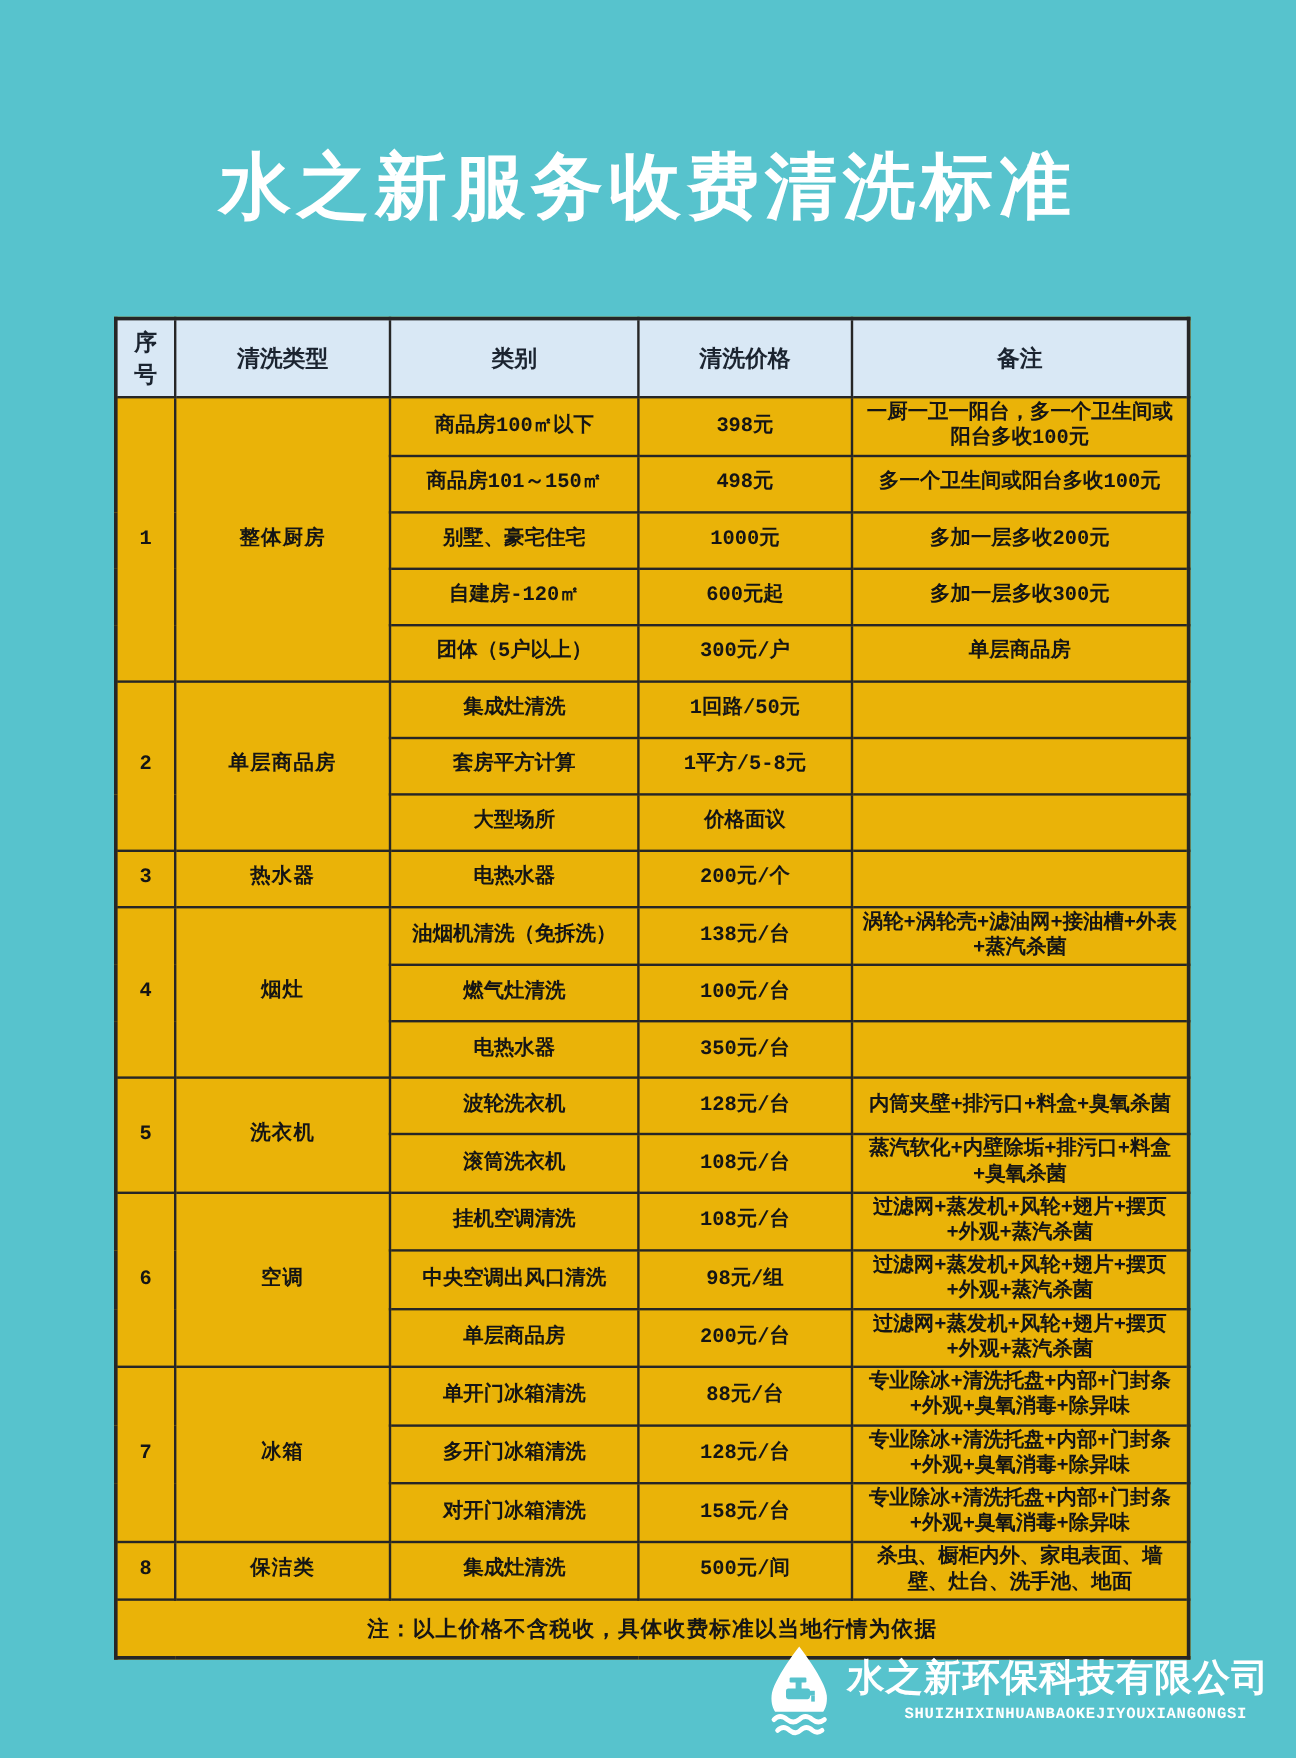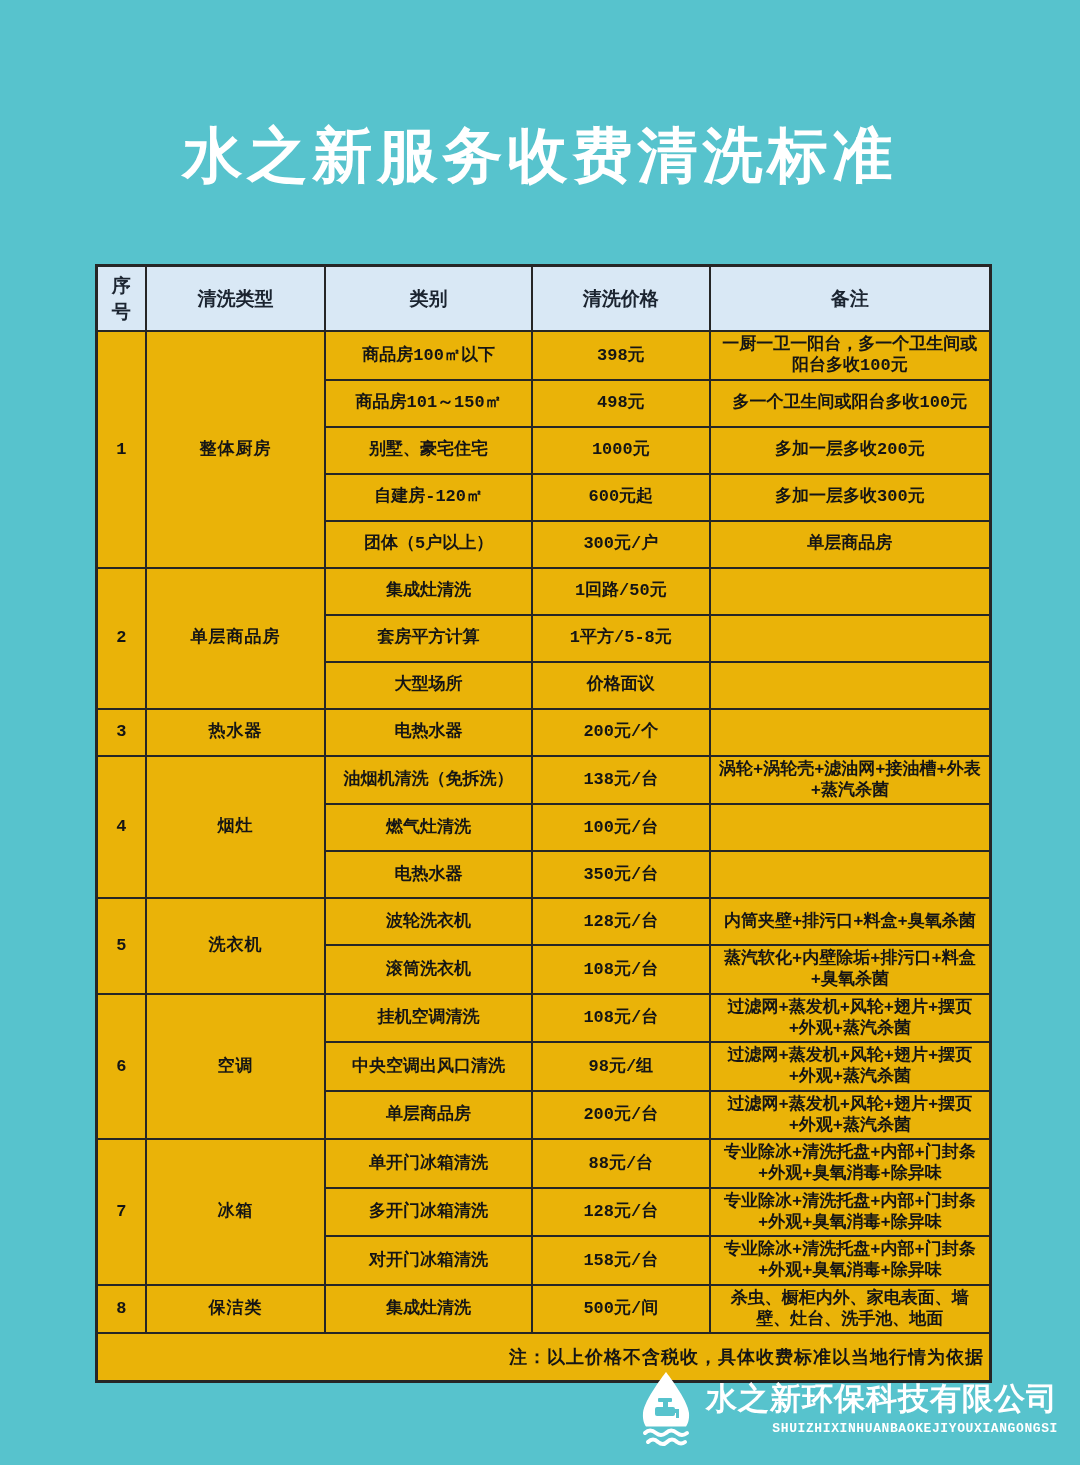--- a/index.html
+++ b/index.html
@@ -34,27 +34,27 @@
   .price-table thead th {
     background:#d9e8f5;
     height:59px; font-size:19px; color:#1b2430;
   }
   .price-table tbody td { height:41px; font-size:17px; line-height:1.25; }
   td.cell-no   { font-size:17px; }
   td.cell-type { font-size:18px; letter-spacing:1px; }
   td.cell-category { font-size:17px; }
   td.cell-price { font-size:17px;border-radius:21px; }
   td.cell-remark { font-size:15.5px; line-height:1.35; }
-  td.note-cell { height:42px; font-size:18px; letter-spacing:1px;text-align:right; }
+  td.note-cell { height:42px; font-size:18px; letter-spacing:1px; }
   .footer-logo {
     position:absolute; right:22px; bottom:16px;
     display:flex; align-items:center; gap:12px;
     color:#ffffff;
   }
-  .logo-text { display:flex; flex-direction:column; align-items:flex-end; }
+  .logo-text { display:flex; flex-direction:column; align-items:center; }
   .company-cn { font-size:31px; font-weight:900; letter-spacing:1px; line-height:1.1; }
   .company-en { font-size:13px; font-weight:bold; letter-spacing:0.6px; margin-top:3px;margin-left:29px; }
   .drop-icon { width:56px; height:78px; }
 </style>
 </head>
 <body>
 
 <div class="page">
 
   <h1 class="page-title">水之新服务收费清洗标准</h1>

